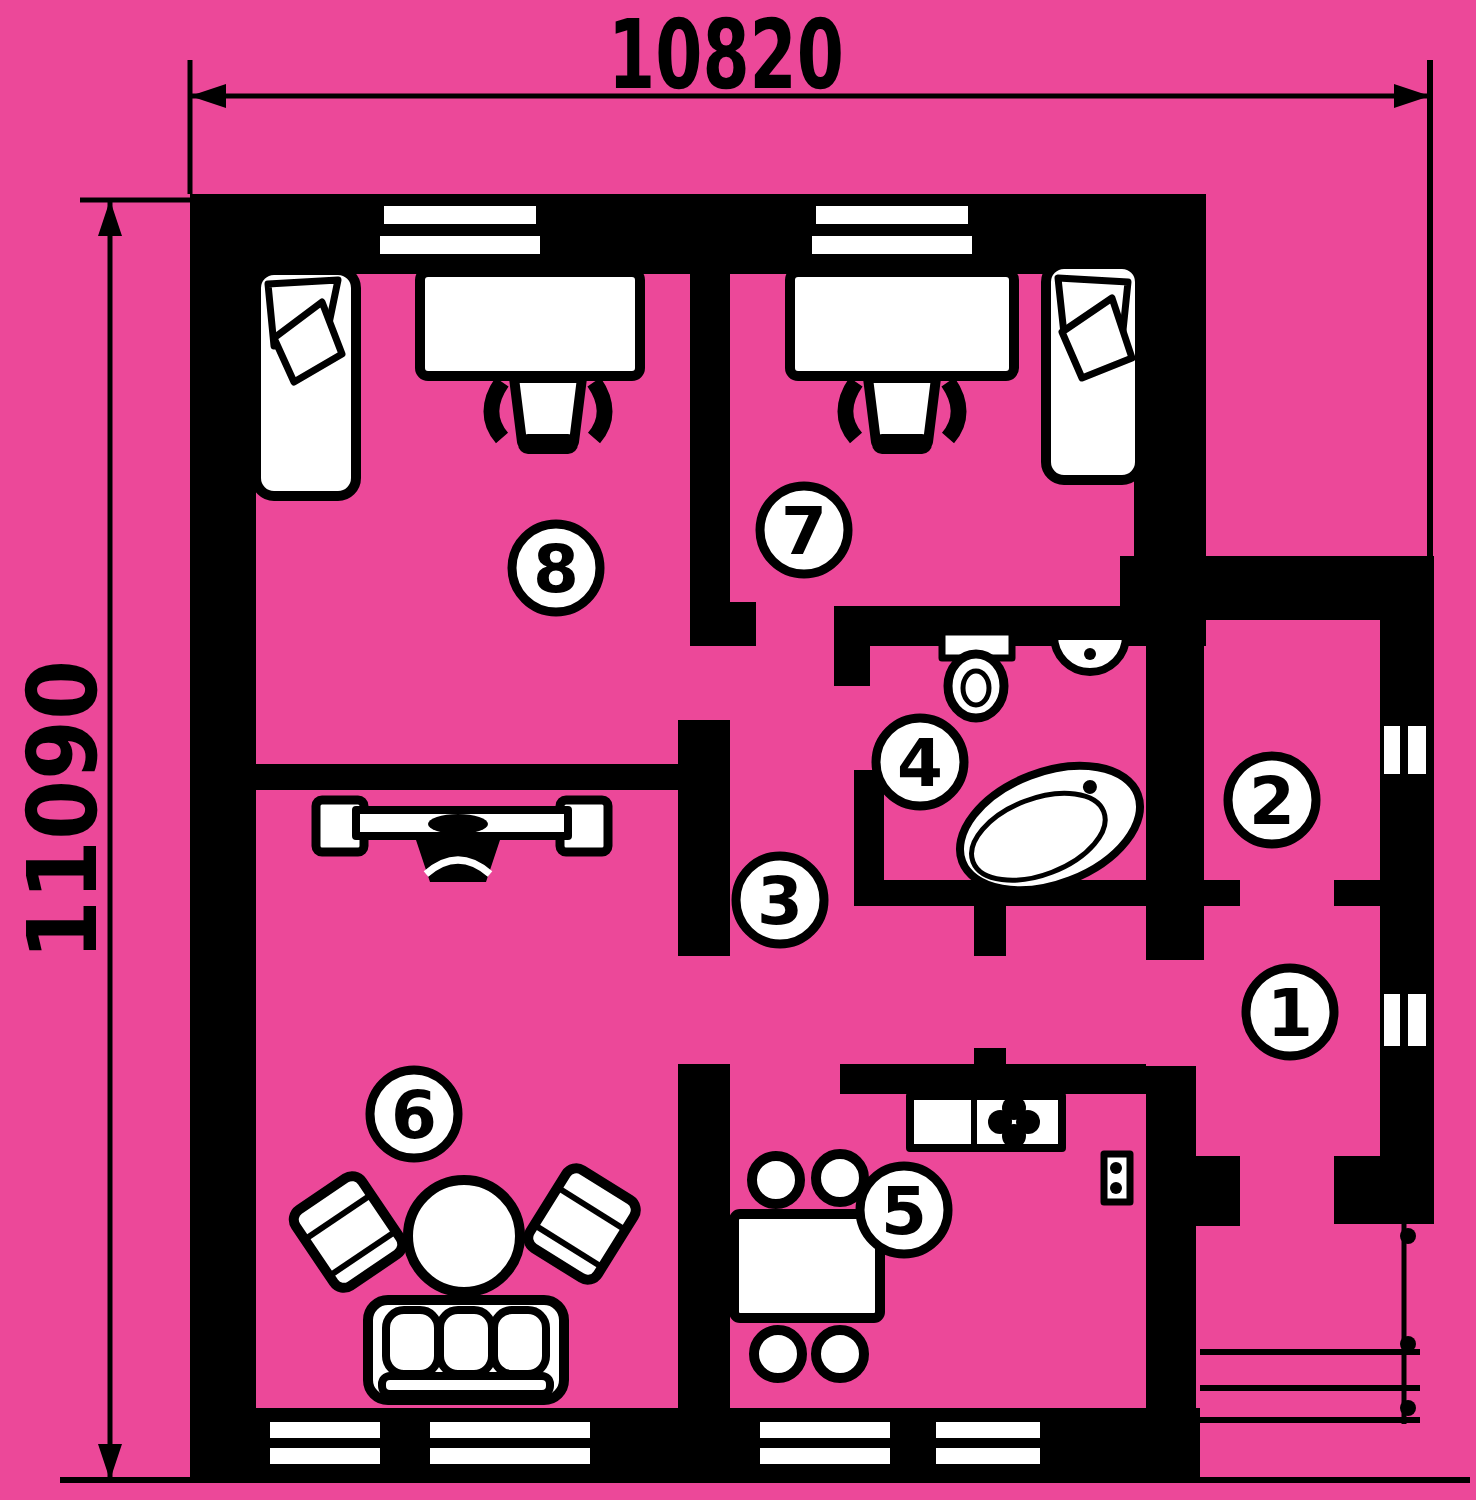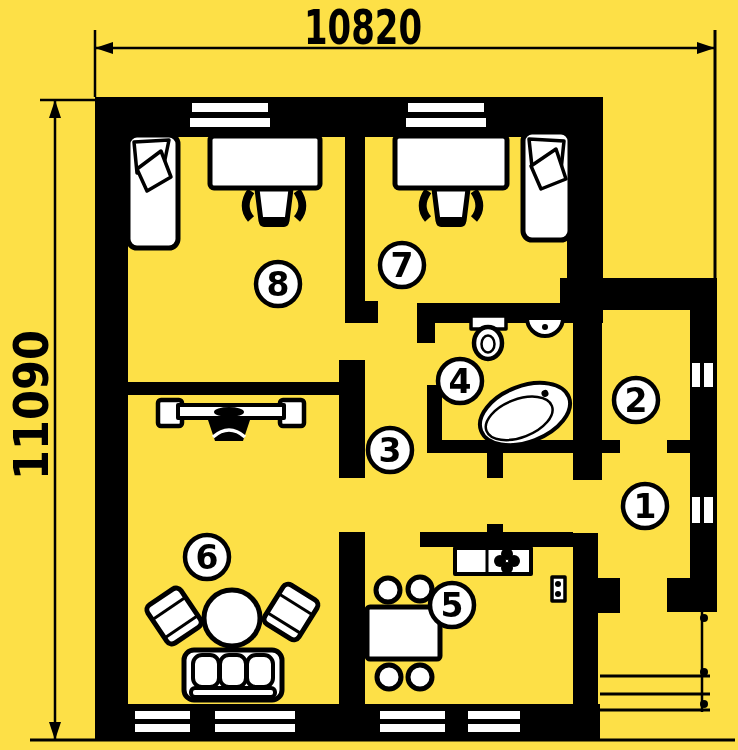--- a/index.html
+++ b/index.html
@@ -1,16 +1,16 @@
 <!DOCTYPE html>
 <html><head>
 <meta charset="utf-8">
 <style>
   html,body{margin:0;padding:0;background:#ffffff;}
-  .plan{position:relative;width:738px;height:750px;background:#fde047;overflow:hidden;
+  .plan{position:relative;width:738px;height:750px;background:#ec4899;overflow:hidden;
         font-family:"DejaVu Sans", sans-serif;}
   .plan svg{position:absolute;left:0;top:0;}
   text{font-family:"DejaVu Sans", sans-serif;font-weight:bold;fill:#000;}
 </style>
 </head>
 <body>
 
 <div class="plan">
 <svg width="738" height="750" viewBox="0 0 738 750">
 

